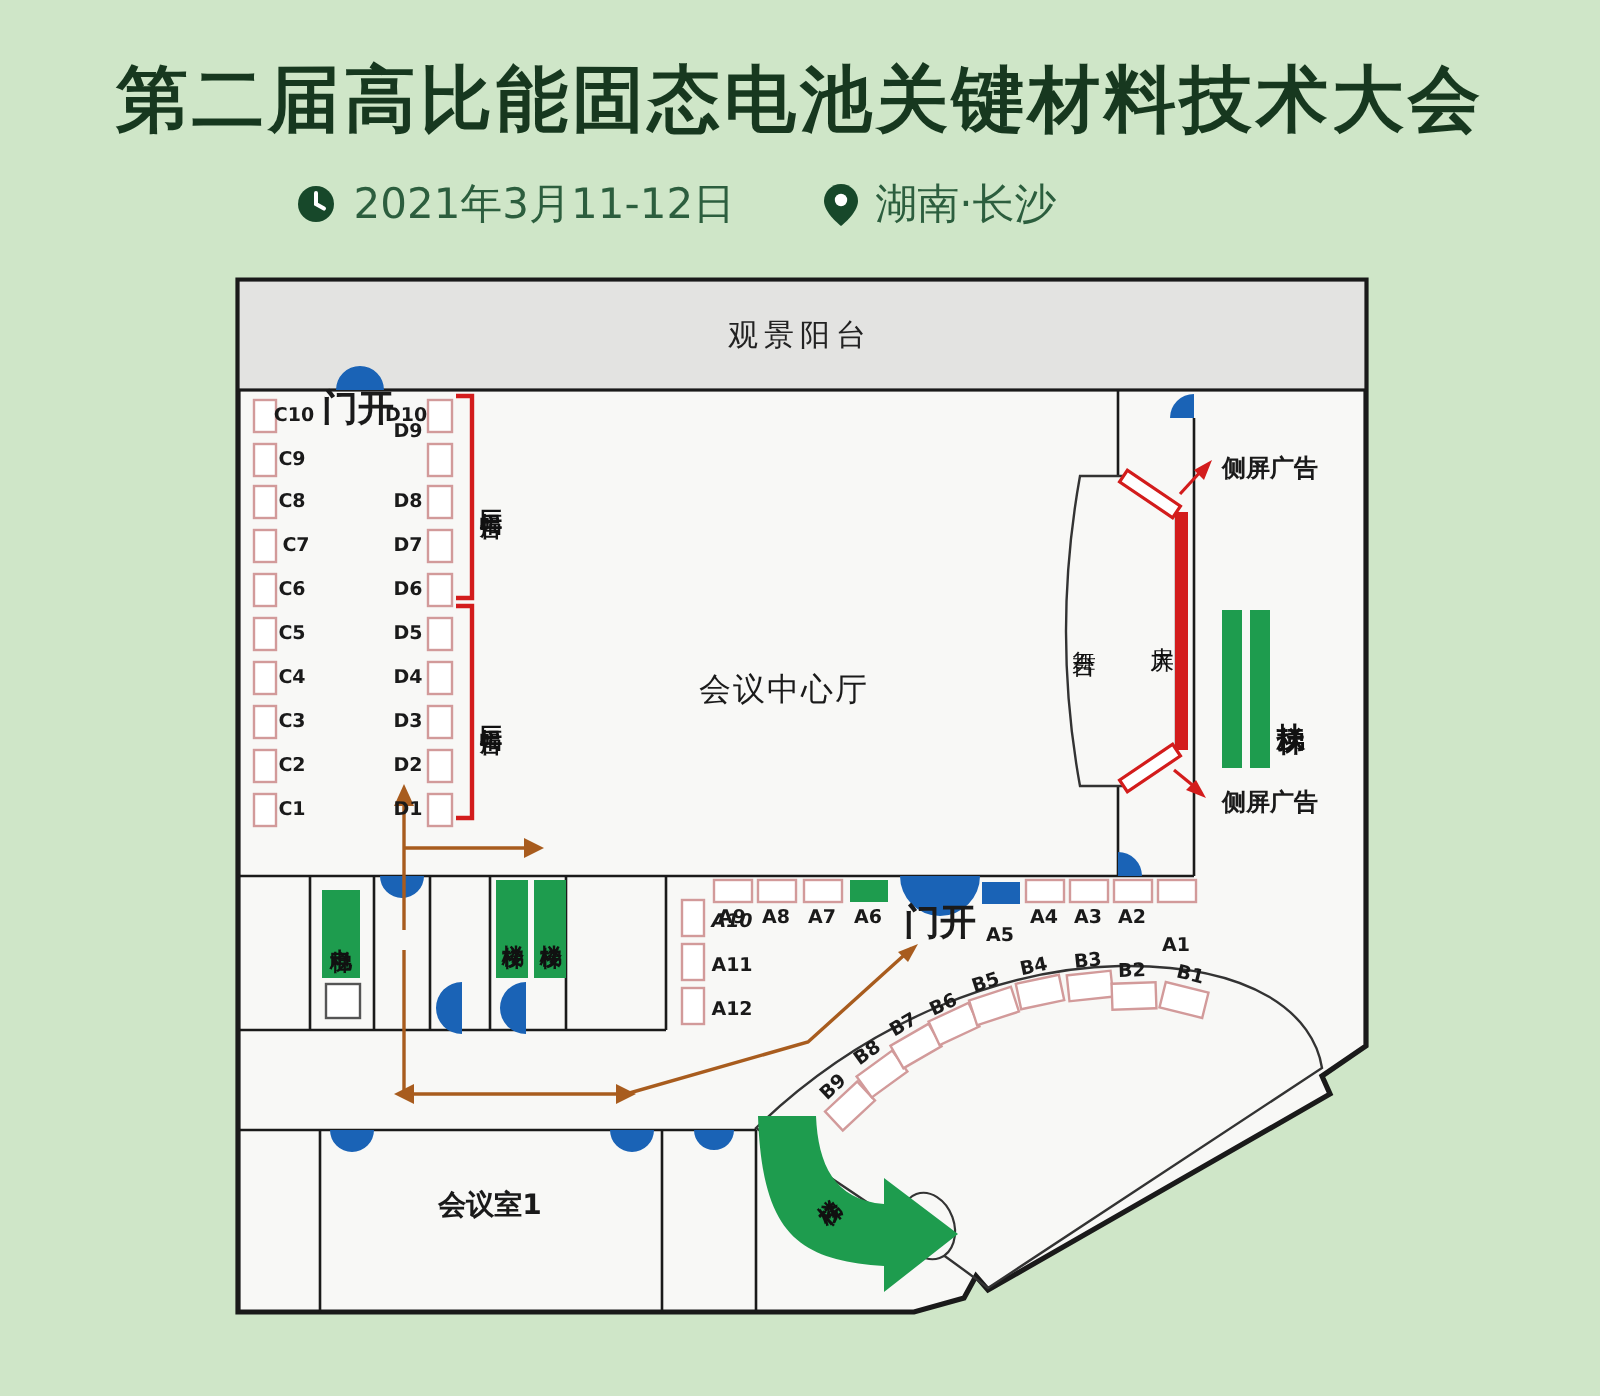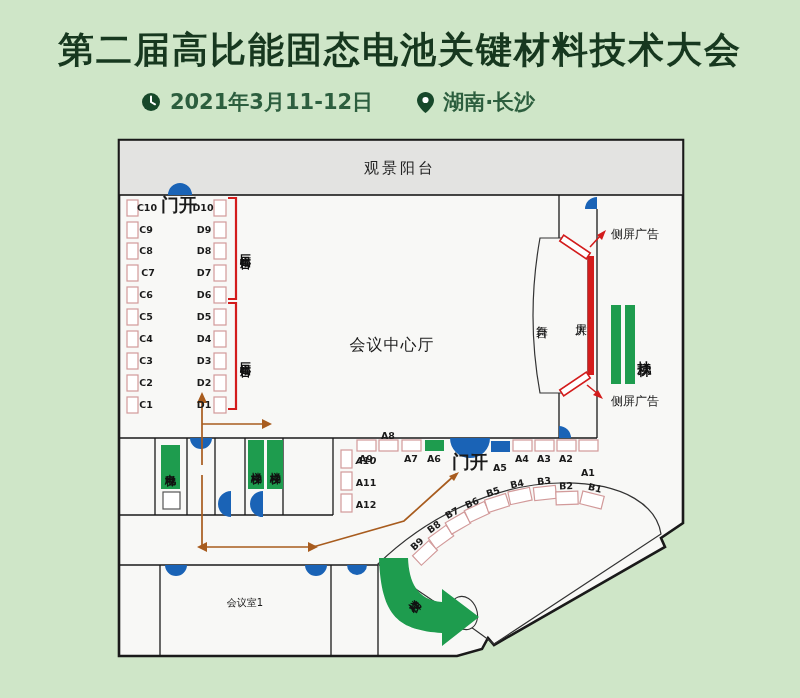--- a/index.html
+++ b/index.html
@@ -9,35 +9,35 @@
     font-family:"DejaVu Sans","Liberation Sans",sans-serif;
   }
   .title{
     position:absolute;left:0;top:26px;width:800px;text-align:center;
     font-size:36px;font-weight:800;letter-spacing:2px;color:#17381f;
     white-space:nowrap;
   }
   .subtitle{
     position:absolute;left:0;top:88px;width:676px;
     display:flex;justify-content:center;align-items:center;gap:14px;
-    font-size:21px;font-weight:700;color:#2c5e3e;
+    font-size:21px;font-weight:400;color:#2c5e3e;
   }
   .subtitle .grp{display:flex;align-items:center;gap:9px;}
   .subtitle .grp+.grp{margin-left:30px;}
   svg{position:absolute;left:0;top:0;}
   .labels{position:absolute;left:0;top:0;width:800px;height:698px;pointer-events:none;}
   .lbl{
     position:absolute;transform:translate(-50%,-50%);
     font-size:9.5px;font-weight:700;color:#1a1a1a;white-space:nowrap;line-height:1;
   }
   .big{font-size:16px;font-weight:500;letter-spacing:1px;margin-top:41px;}
-  .med{font-size:10px;font-weight:400;}
+  .med{font-size:14px;font-weight:700;}
   .bold15{font-size:18px;font-weight:800;}
   .band{font-size:15px;font-weight:500;letter-spacing:3px;color:#222;}
-  .s12{font-size:12px;font-weight:400;}
+  .s12{font-size:12px;font-weight:700;}
   .vtext{
     position:absolute;transform:translate(-50%,-50%);
     writing-mode:vertical-rl;text-orientation:upright;
     font-size:11px;font-weight:600;color:#111;line-height:1;letter-spacing:1px;white-space:nowrap;
   }
   .v12{font-size:12px;font-weight:500;letter-spacing:1px;}
   .v14{font-size:14px;font-weight:700;letter-spacing:2px;}
 </style>
 </head>
 <body>
@@ -230,32 +230,32 @@
   <div class="lbl" style="left:146px;top:251px">C8</div>
   <div class="lbl" style="left:148px;top:273px">C7</div>
   <div class="lbl" style="left:146px;top:295px">C6</div>
   <div class="lbl" style="left:146px;top:317px">C5</div>
   <div class="lbl" style="left:146px;top:339px">C4</div>
   <div class="lbl" style="left:146px;top:361px">C3</div>
   <div class="lbl" style="left:146px;top:383px">C2</div>
   <div class="lbl" style="left:146px;top:405px">C1</div>
 
   <div class="lbl" style="left:203px;top:208px">D10</div>
-  <div class="lbl" style="left:204px;top:230px">D9</div>
+  <div class="lbl" style="left:204px;top:216px">D9</div>
   <div class="lbl" style="left:204px;top:251px">D8</div>
   <div class="lbl" style="left:204px;top:273px">D7</div>
   <div class="lbl" style="left:204px;top:295px">D6</div>
   <div class="lbl" style="left:204px;top:317px">D5</div>
   <div class="lbl" style="left:204px;top:339px">D4</div>
   <div class="lbl" style="left:204px;top:361px">D3</div>
   <div class="lbl" style="left:204px;top:383px">D2</div>
   <div class="lbl" style="left:204px;top:405px">D1</div>
 
   <div class="lbl" style="left:366px;top:459px">A9</div>
-  <div class="lbl" style="left:388px;top:436px">A8</div>
+  <div class="lbl" style="left:388px;top:459px">A8</div>
   <div class="lbl" style="left:411px;top:459px">A7</div>
   <div class="lbl" style="left:434px;top:459px">A6</div>
   <div class="lbl" style="left:500px;top:468px">A5</div>
   <div class="lbl" style="left:522px;top:459px">A4</div>
   <div class="lbl" style="left:544px;top:459px">A3</div>
   <div class="lbl" style="left:566px;top:459px">A2</div>
   <div class="lbl" style="left:588px;top:473px">A1</div>
 
   <div class="lbl" style="left:366px;top:461px;font-style:italic;">A10</div>
   <div class="lbl" style="left:366px;top:483px">A11</div>

